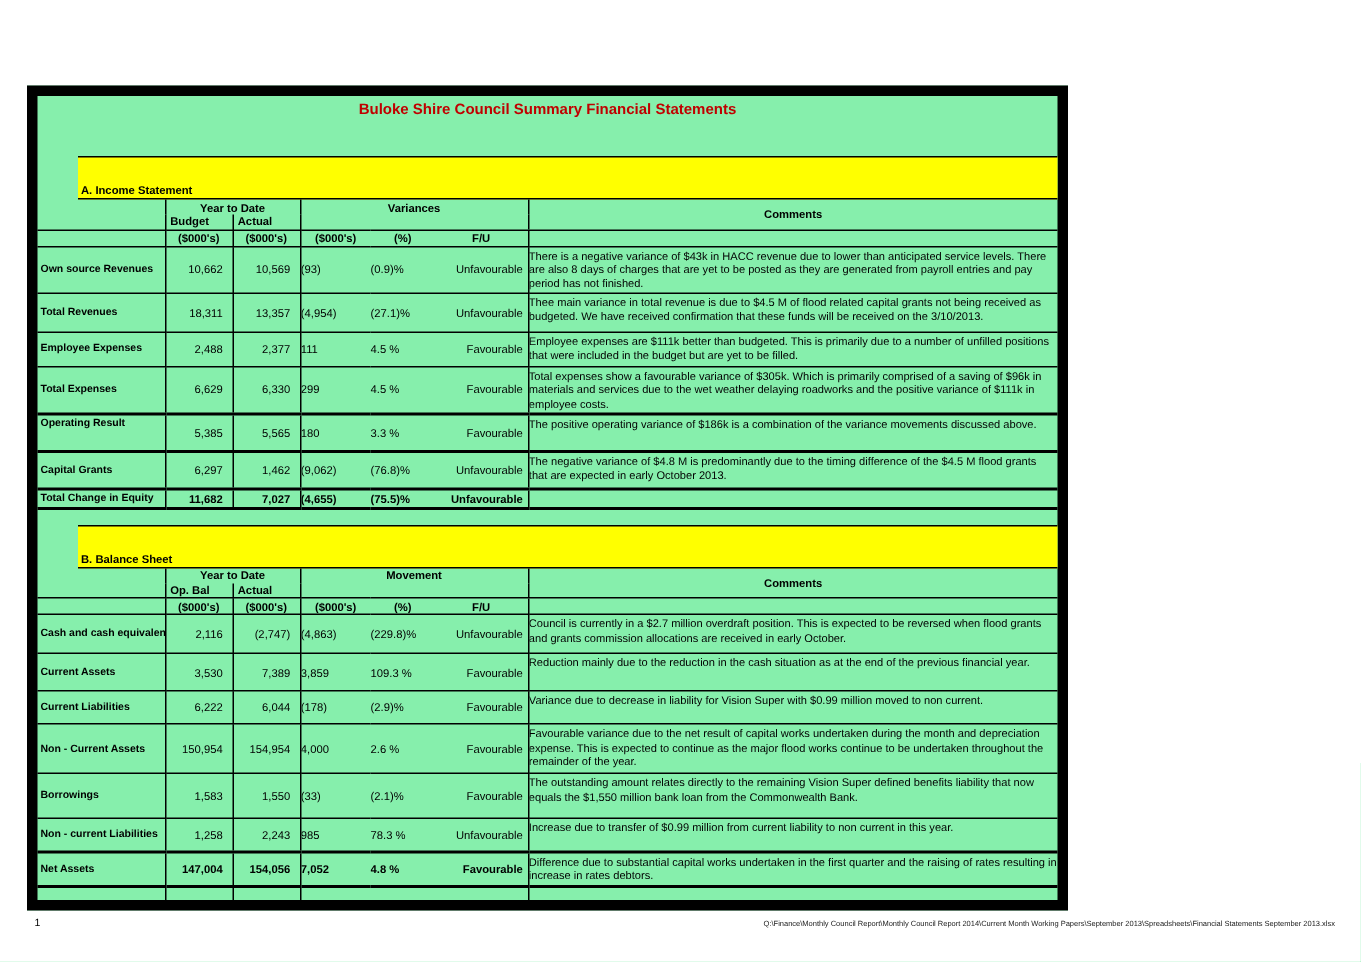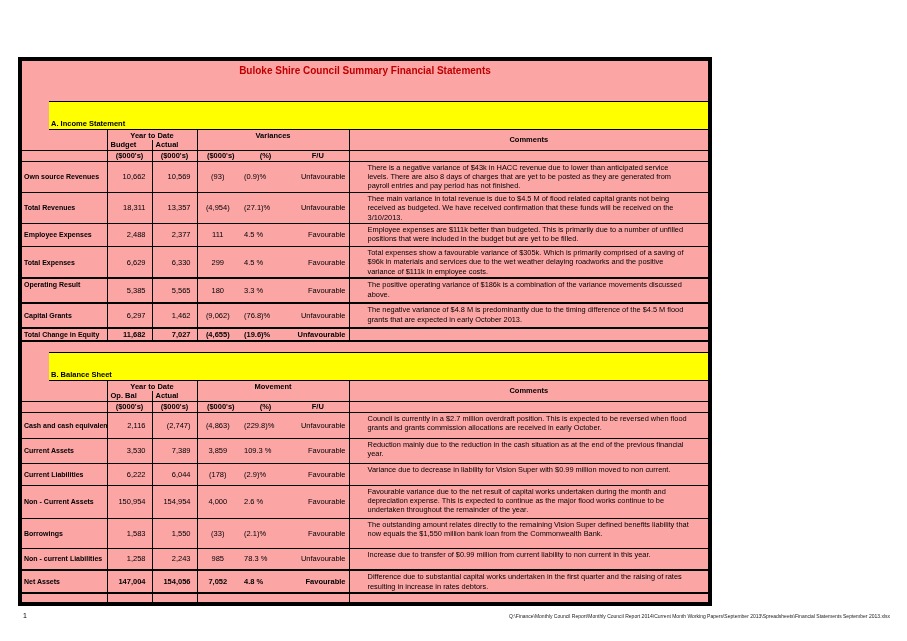--- a/index.html
+++ b/index.html
@@ -1,30 +1,30 @@
 <!DOCTYPE html>
 <html><head>
 <meta charset="utf-8">
 <style>
   * { margin:0; padding:0; box-sizing:border-box; }
   html,body { width:907px; height:641px; background:#ffffff; font-family:"Liberation Sans",sans-serif; position:relative; overflow:hidden; }
-  .report { position:absolute; left:18px; top:57px; width:694px; border:4px solid #000000; background:#fca5a5; }
+  .report { position:absolute; left:18px; top:57px; width:694px; border:7px solid #000000; background:#86efac; }
   .titleblock { text-align:center; height:40px; padding-top:4px; }
   .title-main { color:#c00000; font-size:10px; font-weight:bold; line-height:11px; }
   .title-sub { font-size:8px; font-weight:bold; margin-top:7px; line-height:9px; }
   .title-date { font-size:8px; font-weight:bold; margin-top:1px; line-height:9px; }
   .secbar { background:#ffff00; font-weight:bold; font-size:7.5px; line-height:9px; border-top:1px solid #000; border-bottom:1px solid #000; padding:17px 0 1px 2px;margin-left:27px; }
   table { border-collapse:collapse; table-layout:fixed; width:100%; }
   td { font-size:7.5px; vertical-align:middle; overflow:hidden; }
   .c-lbl { font-weight:bold; font-size:7px; padding-left:2px; white-space:nowrap; border-right:1px solid #000; }
   .c-n  { text-align:right; padding-right:6px; border-right:1px solid #000; }
-  .c-v  { text-align:center; padding-right:6px; }
+  .c-v  { text-align:left; padding-right:6px; }
   .c-p  { padding-right:10px; }
   .c-f  { text-align:right; padding-right:3px; border-right:1px solid #000; }
-  .c-c  { font-size:7.4px; line-height:9.4px; padding:1px 18px; vertical-align:top; }
+  .c-c  { font-size:7.4px; line-height:9.4px; padding:1px 0; vertical-align:top; }
   .hdr td { font-weight:bold; }
   .ctr { text-align:center; padding-right:0; }
   .lft { text-align:left; padding-left:3px; padding-right:0; }
   tr.dr > td { border-bottom:1px solid #000; }
   tr.tt > td { border-top:2px solid #000; }
   tr.tb > td { border-bottom:2px solid #000; }
   tr.bold > td { font-weight:bold; }
   .gap { height:10px; }
   .strip td { height:9px; }
   .pgnum { position:absolute; left:23px; top:612px; font-size:7px; }
@@ -126,21 +126,21 @@
       <td class="c-v">(9,062)</td>
       <td class="c-p">(76.8)%</td>
       <td class="c-f">Unfavourable</td>
       <td class="c-c">The negative variance of $4.8 M is predominantly due to the timing difference of the $4.5 M flood grants that are expected in early October 2013.</td>
     </tr>
     <tr class="dr tt tb bold" style="height:13px">
       <td class="c-lbl">Total Change in Equity</td>
       <td class="c-n">11,682</td>
       <td class="c-n">7,027</td>
       <td class="c-v">(4,655)</td>
-      <td class="c-p">(19.6)%</td>
+      <td class="c-p">(75.5)%</td>
       <td class="c-f">Unfavourable</td>
       <td class="c-c"></td>
     </tr>
   </tbody>
     </table>
 
   <div class="gap"></div>
 
   <div class="secbar">B. Balance Sheet</div>
 

